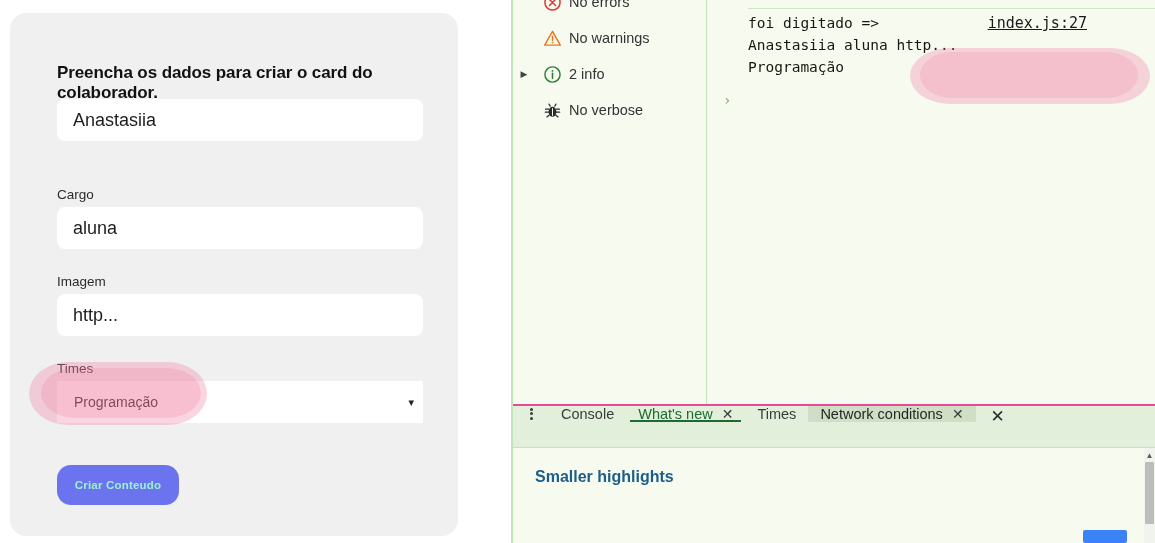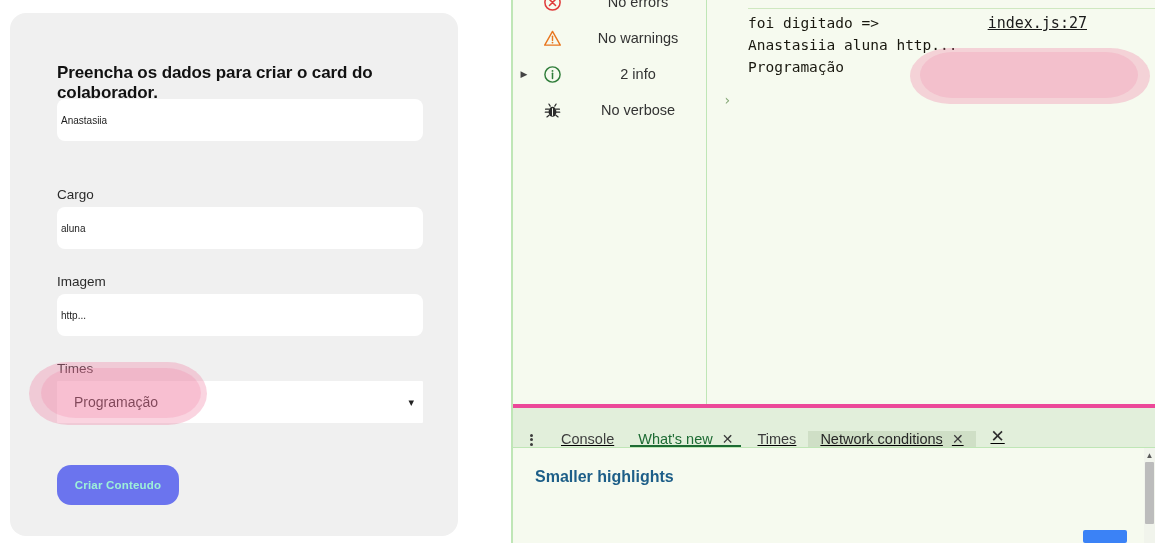--- a/index.html
+++ b/index.html
@@ -21,22 +21,22 @@
     position:absolute;left:47px;top:50px;width:380px;
     font-size:17px;font-weight:bold;color:#111111;letter-spacing:-0.1px;
   }
   .field{position:absolute;left:47px;width:366px;}
   .field-label{
     font-size:13.5px;color:#2b2b2b;line-height:17px;margin-bottom:4px;font-weight:400;
   }
   .field-input{
     box-sizing:border-box;width:366px;height:42px;background:#ffffff;
     border:none;outline:none;border-radius:8px;
-    padding:0 0 0 4px;
-    font-family:"Liberation Sans", sans-serif;font-size:10px;color:#1d1d1d;
+    padding:0 0 0 16px;
+    font-family:"Liberation Sans", sans-serif;font-size:18px;color:#1d1d1d;
   }
   .select-wrap{position:relative;width:366px;height:42px;}
   .select-wrap select{
     -webkit-appearance:none;appearance:none;
     box-sizing:border-box;width:366px;height:42px;background:#ffffff;
     border:none;outline:none;border-radius:1px;
     padding:0 30px 0 17px;
     font-family:"Liberation Sans", sans-serif;font-size:14px;color:#1d1d1d;
   }
   .select-chevron{
@@ -66,21 +66,21 @@
   
   .devtools{
     position:absolute;left:511px;top:0;width:644px;height:543px;
     background:#f6faef;
     border-left:2px solid #bfe6b6;
     box-sizing:border-box;
   }
   .console-area{position:absolute;left:0;top:0;right:0;height:404px;}
   .console-sidebar{
     position:absolute;left:0;top:0;width:194px;height:404px;
-    border-right:1px solid #bfe6b6;box-sizing:border-box;text-align:center;
+    border-right:1px solid #bfe6b6;box-sizing:border-box;
   }
   .sb-row{
     position:absolute;left:0;width:194px;height:36px;display:flex;align-items:center;
     font-size:14.5px;color:#333333;
   }
   .sb-arrow{
     width:22px;display:flex;align-items:center;justify-content:center;
     font-size:9px;color:#444;
   }
   .sb-icon{width:34px;display:flex;align-items:center;justify-content:center;}
@@ -109,22 +109,22 @@
   }
   .blob-right:after{
     content:"";position:absolute;left:10px;top:4px;width:218px;height:46px;
     background:rgba(240,120,160,0.20);border-radius:34px/24px;
   }
 
   
   .drawer{position:absolute;left:0;top:404px;right:0;bottom:0;}
   .tabstrip{
     position:absolute;left:0;top:0;right:0;height:44px;
-    background:#e2efdb;border-top:4px solid #ec4899;border-bottom:1px solid #bfe6b6;
-    box-sizing:border-box;display:flex;align-items:flex-end;text-decoration:underline;
+    background:#e2efdb;border-top:2px solid #ec4899;border-bottom:1px solid #bfe6b6;
+    box-sizing:border-box;display:flex;align-items:flex-start;
   }
   .kebab{
     width:36px;display:flex;align-items:center;justify-content:center;cursor:pointer;
   }
   .kebab i{display:block;width:3px;height:3px;border-radius:50%;background:#3c3c3c;margin:1.5px 0;}
   .tab{
     display:flex;align-items:center;gap:9px;padding:0 12px;cursor:pointer;
     font-size:14.5px;color:#3c3c3c;position:relative;
   }
   .tab.active{color:#1d6b33;}

